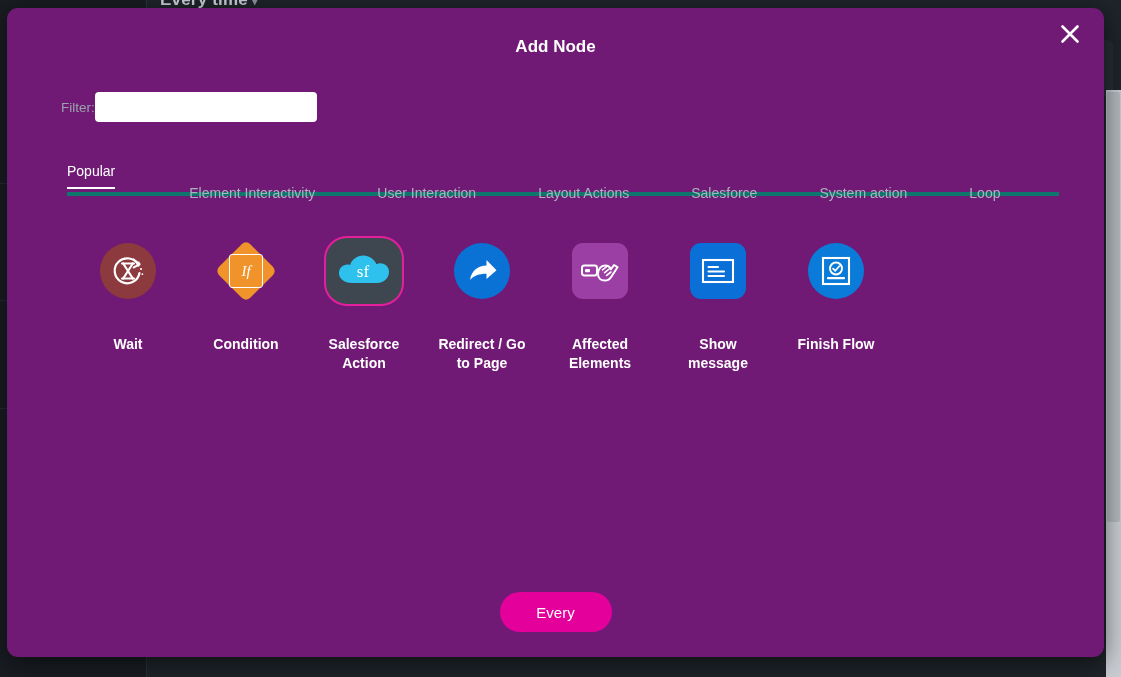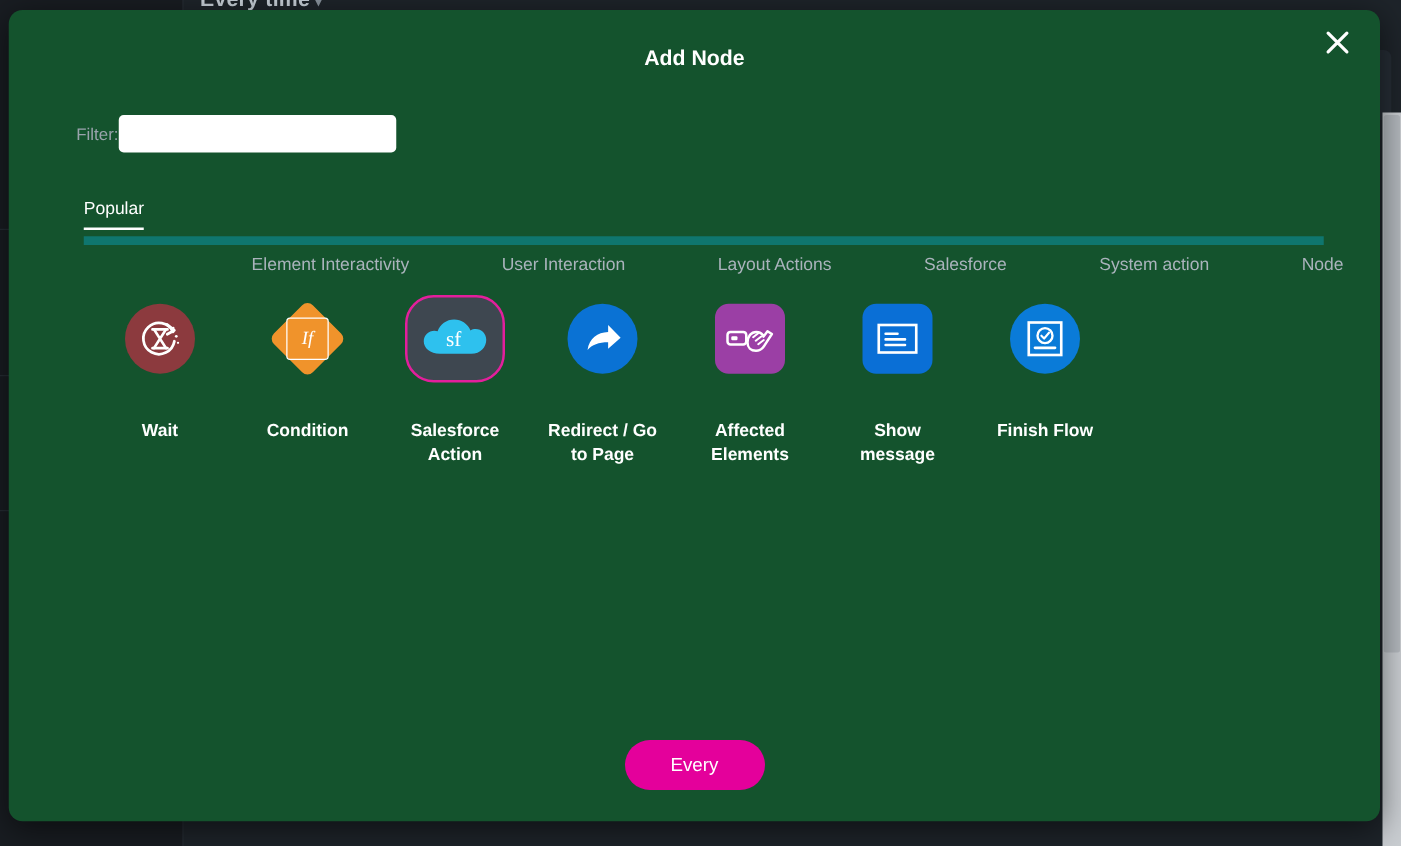--- a/index.html
+++ b/index.html
@@ -41,21 +41,21 @@
     background: #c9cdd1;
   }
   #page-scrollbar-thumb {
     position: absolute; right: 1px; top: 92px; width: 13px; height: 430px;
     background: #b3b8bd; border-radius: 2px;
   }
 
   
   #modal {
     position: absolute; left: 7px; top: 8px; width: 1097px; height: 649px;
-    background: #14532d;
+    background: #701a75;
     border-radius: 11px;
     box-shadow: 0 6px 26px rgba(0,0,0,.55);
     overflow: hidden;
   }
   #modal-title {
     position: absolute; left: 0; right: 0; top: 29px;
     text-align: center; color: #ffffff; font-size: 17px; font-weight: bold;
   }
   #close-button {
     position: absolute; right: 17px; top: 9px;
@@ -74,22 +74,22 @@
   #filter-input {
     width: 222px; height: 30px;
     background: #ffffff; border: none; border-radius: 4px;
     padding: 0 8px; font-size: 13px; color: #222;
     font-family: "Liberation Sans", sans-serif; outline: none;
   }
 
   
   #tabs {
     position: absolute; left: 60px; top: 150px; width: 992px;
-    display: flex; align-items: flex-start; gap: 16px;
-    border-bottom: 7px solid #0f766e;
+    display: flex; align-items: center; gap: 4px;
+    border-bottom: 4px solid #0f766e;
     height: 38px;
   }
   .tab {
     position: relative;
     padding: 0 18px 9px 18px;
     font-size: 14px; color: #aab3bc; cursor: pointer; white-space: nowrap;
   }
   .tab:first-child { padding-left: 0; padding-right: 30px; }
   .tab.active { color: #ffffff; }
   .tab.active::after {
@@ -176,21 +176,21 @@
     <input id="filter-input" type="text" placeholder="" style="">
   </div>
 
   <div id="tabs">
     <div class="tab active">Popular</div>
     <div class="tab">Element Interactivity</div>
     <div class="tab">User Interaction</div>
     <div class="tab">Layout Actions</div>
     <div class="tab">Salesforce</div>
     <div class="tab">System action</div>
-    <div class="tab">Node</div>
+    <div class="tab">Loop</div>
   </div>
 
   <div id="node-grid">
 
     <div class="node-item">
       <div class="node-icon-wrap">
         <div class="circ" style="background:#8c3a3e">
           <svg width="40" height="40" viewBox="0 0 40 40" aria-hidden="true">
             <path d="M30.5 14.5 A12.5 12.5 0 1 0 31.5 22" fill="none" stroke="#fff" stroke-width="2.2" stroke-linecap="round"></path>
             <path d="M25.5 8.5 L31.5 13.2 L25.8 16.4" fill="none" stroke="#fff" stroke-width="2.2" stroke-linecap="round" stroke-linejoin="round"></path>

